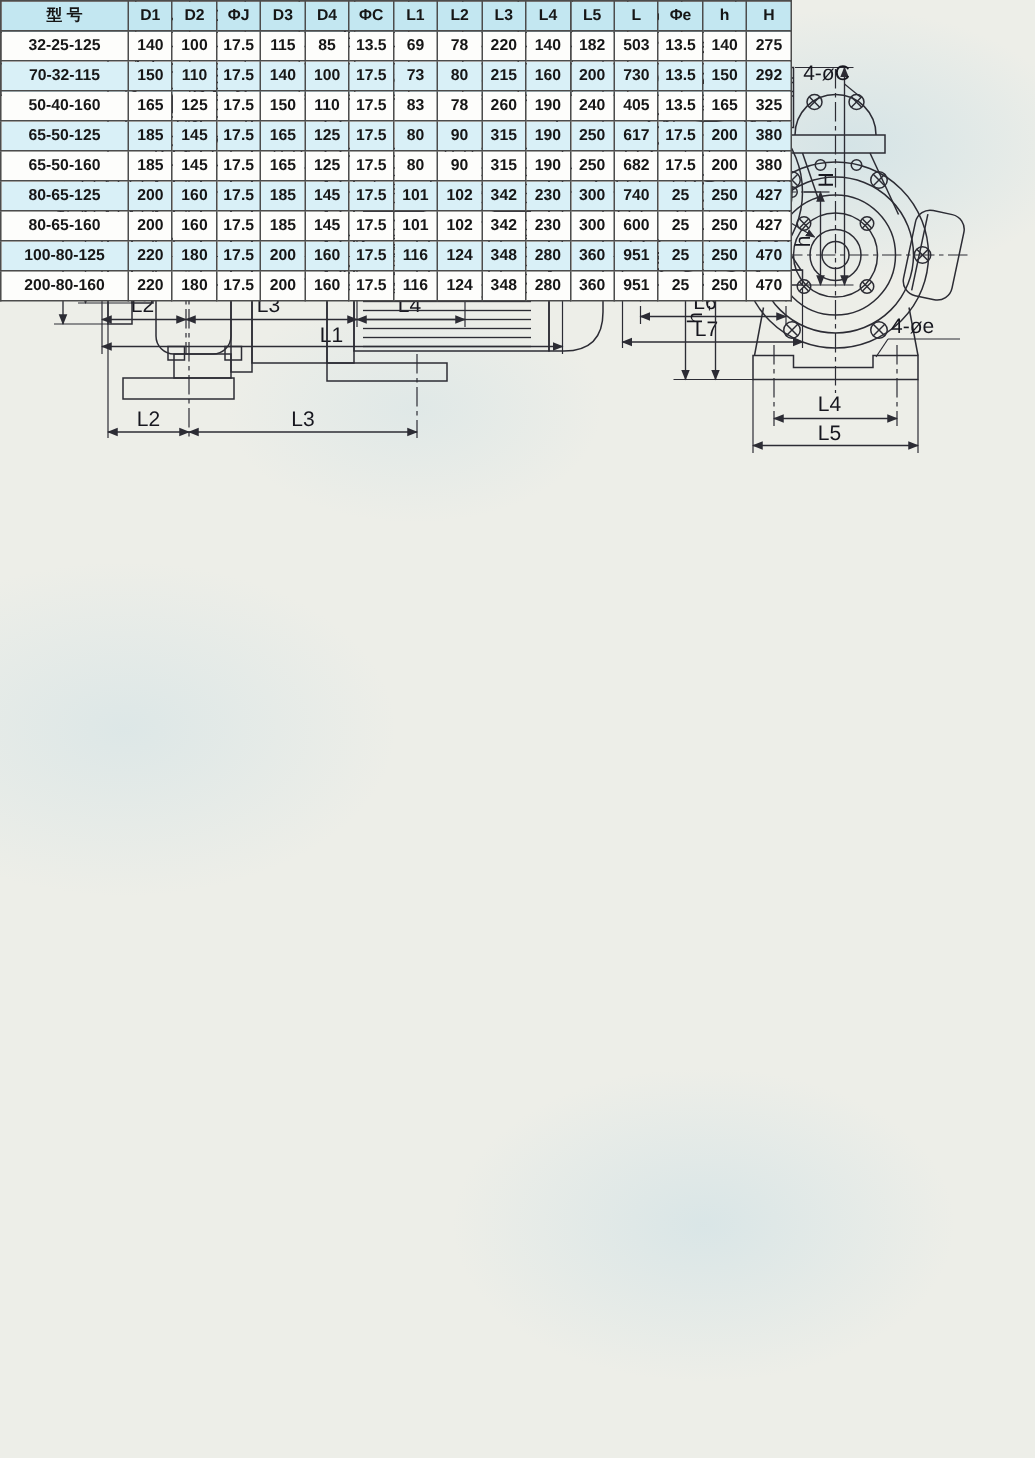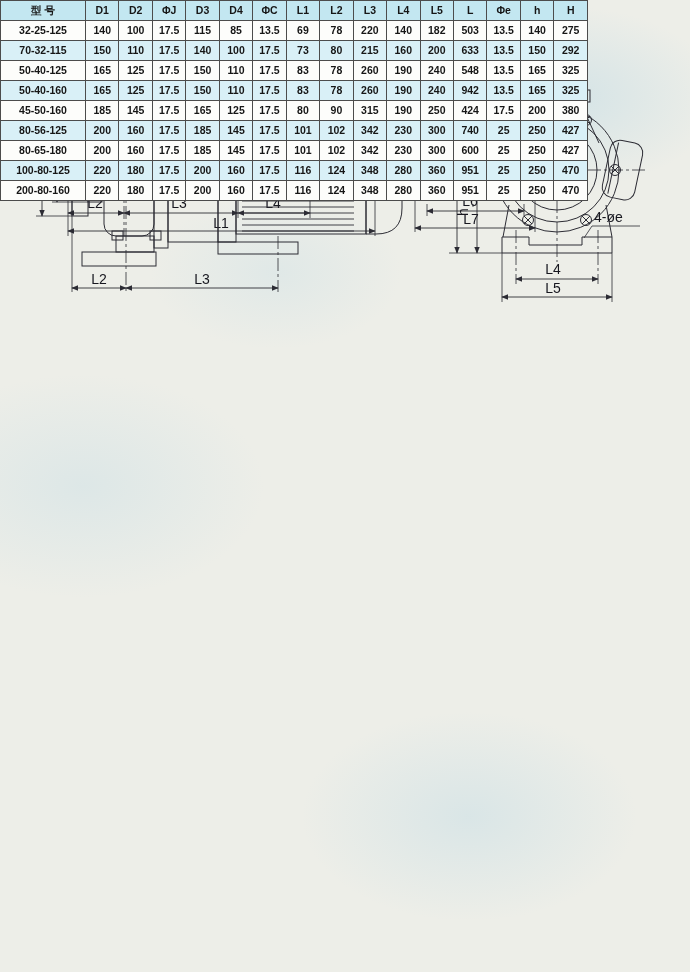--- a/index.html
+++ b/index.html
@@ -12,21 +12,21 @@
       radial-gradient(ellipse 240px 150px at 68% 84%, rgba(148,200,226,.22), transparent 70%),
       radial-gradient(ellipse 180px 110px at 40% 28%, rgba(148,200,226,.15), transparent 70%),
       var(--page-bg,#edeee8);
   }
   .dwg{position:absolute;left:0}
   #dwg1{top:0}
   #dwg2{top:360}
   .tbl-wrap{position:absolute;left:10}
   .t1{top:262}
   .t2{top:676}
-  table{border-collapse:collapse;table-layout:fixed;width:588px}
+  table{border-collapse:collapse;table-layout:fixed;width:528px}
   th,td{
     border:1px solid var(--border,#4c4c4c);
     font-family:"Liberation Sans",sans-serif;
     font-weight:bold;color:#161616;text-align:center;
     padding:0;white-space:nowrap;overflow:hidden;
   }
   .t1 th,.t1 td{font-size:11px;height:20px;line-height:20px}
   .t2 th,.t2 td{font-size:10.5px;height:19px;line-height:19px}
   th{background:var(--table-header-bg,#c3e7f1)}
   tbody tr:nth-child(odd) td{background:var(--table-row-bg,#fdfdfb)}
@@ -476,99 +476,99 @@
             <td>110</td>
             <td>17.5</td>
             <td>140</td>
             <td>100</td>
             <td>17.5</td>
             <td>73</td>
             <td>80</td>
             <td>215</td>
             <td>160</td>
             <td>200</td>
-            <td>633</td>
+            <td>730</td>
             <td>13.5</td>
             <td>150</td>
             <td>292</td>
           </tr>
           <tr>
-            <td>50-40-125</td>
+            <td>50-40-160</td>
             <td>165</td>
             <td>125</td>
             <td>17.5</td>
             <td>150</td>
             <td>110</td>
             <td>17.5</td>
             <td>83</td>
             <td>78</td>
             <td>260</td>
             <td>190</td>
             <td>240</td>
-            <td>548</td>
+            <td>405</td>
             <td>13.5</td>
             <td>165</td>
             <td>325</td>
           </tr>
           <tr>
-            <td>50-40-160</td>
-            <td>165</td>
-            <td>125</td>
-            <td>17.5</td>
-            <td>150</td>
-            <td>110</td>
-            <td>17.5</td>
-            <td>83</td>
-            <td>78</td>
-            <td>260</td>
-            <td>190</td>
-            <td>240</td>
-            <td>942</td>
-            <td>13.5</td>
-            <td>165</td>
-            <td>325</td>
-          </tr>
-          <tr>
-            <td>45-50-160</td>
+            <td>65-50-125</td>
             <td>185</td>
             <td>145</td>
             <td>17.5</td>
             <td>165</td>
             <td>125</td>
             <td>17.5</td>
             <td>80</td>
             <td>90</td>
             <td>315</td>
             <td>190</td>
             <td>250</td>
-            <td>424</td>
+            <td>617</td>
             <td>17.5</td>
             <td>200</td>
             <td>380</td>
           </tr>
           <tr>
-            <td>80-56-125</td>
+            <td>65-50-160</td>
+            <td>185</td>
+            <td>145</td>
+            <td>17.5</td>
+            <td>165</td>
+            <td>125</td>
+            <td>17.5</td>
+            <td>80</td>
+            <td>90</td>
+            <td>315</td>
+            <td>190</td>
+            <td>250</td>
+            <td>682</td>
+            <td>17.5</td>
+            <td>200</td>
+            <td>380</td>
+          </tr>
+          <tr>
+            <td>80-65-125</td>
             <td>200</td>
             <td>160</td>
             <td>17.5</td>
             <td>185</td>
             <td>145</td>
             <td>17.5</td>
             <td>101</td>
             <td>102</td>
             <td>342</td>
             <td>230</td>
             <td>300</td>
             <td>740</td>
             <td>25</td>
             <td>250</td>
             <td>427</td>
           </tr>
           <tr>
-            <td>80-65-180</td>
+            <td>80-65-160</td>
             <td>200</td>
             <td>160</td>
             <td>17.5</td>
             <td>185</td>
             <td>145</td>
             <td>17.5</td>
             <td>101</td>
             <td>102</td>
             <td>342</td>
             <td>230</td>

